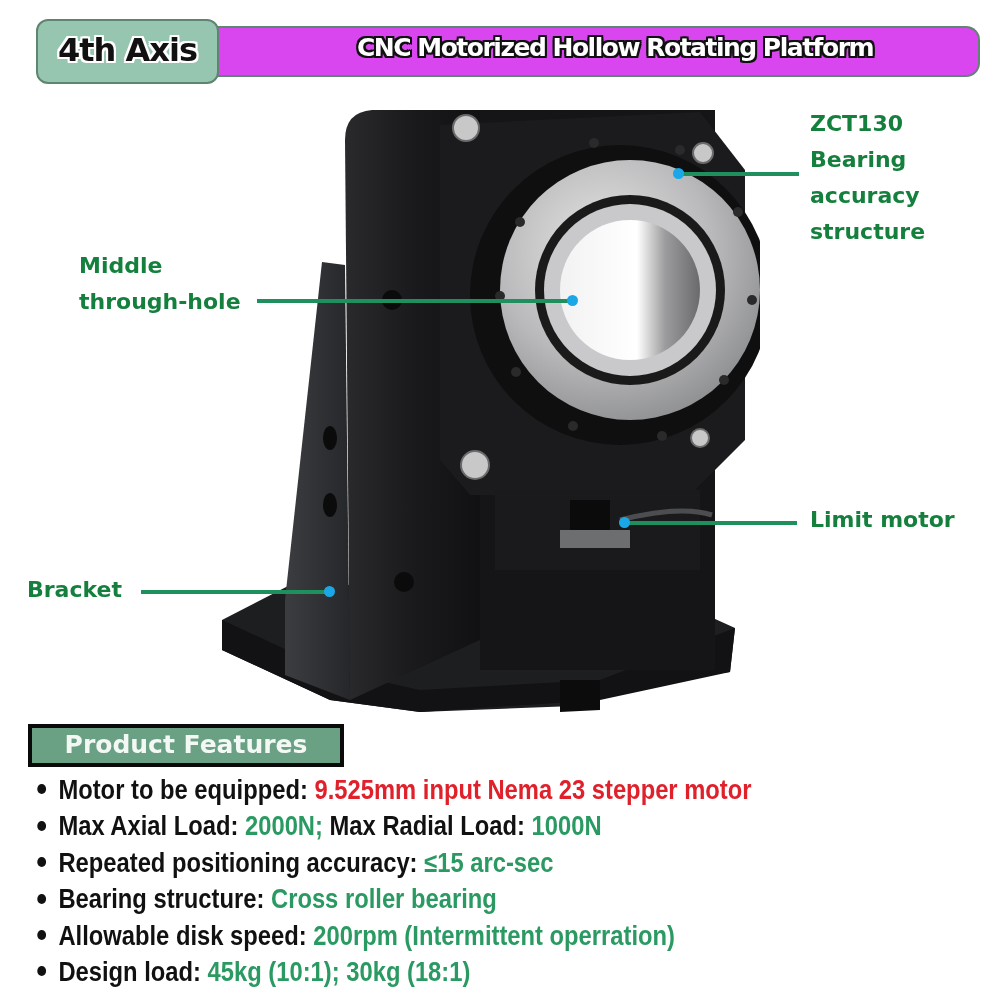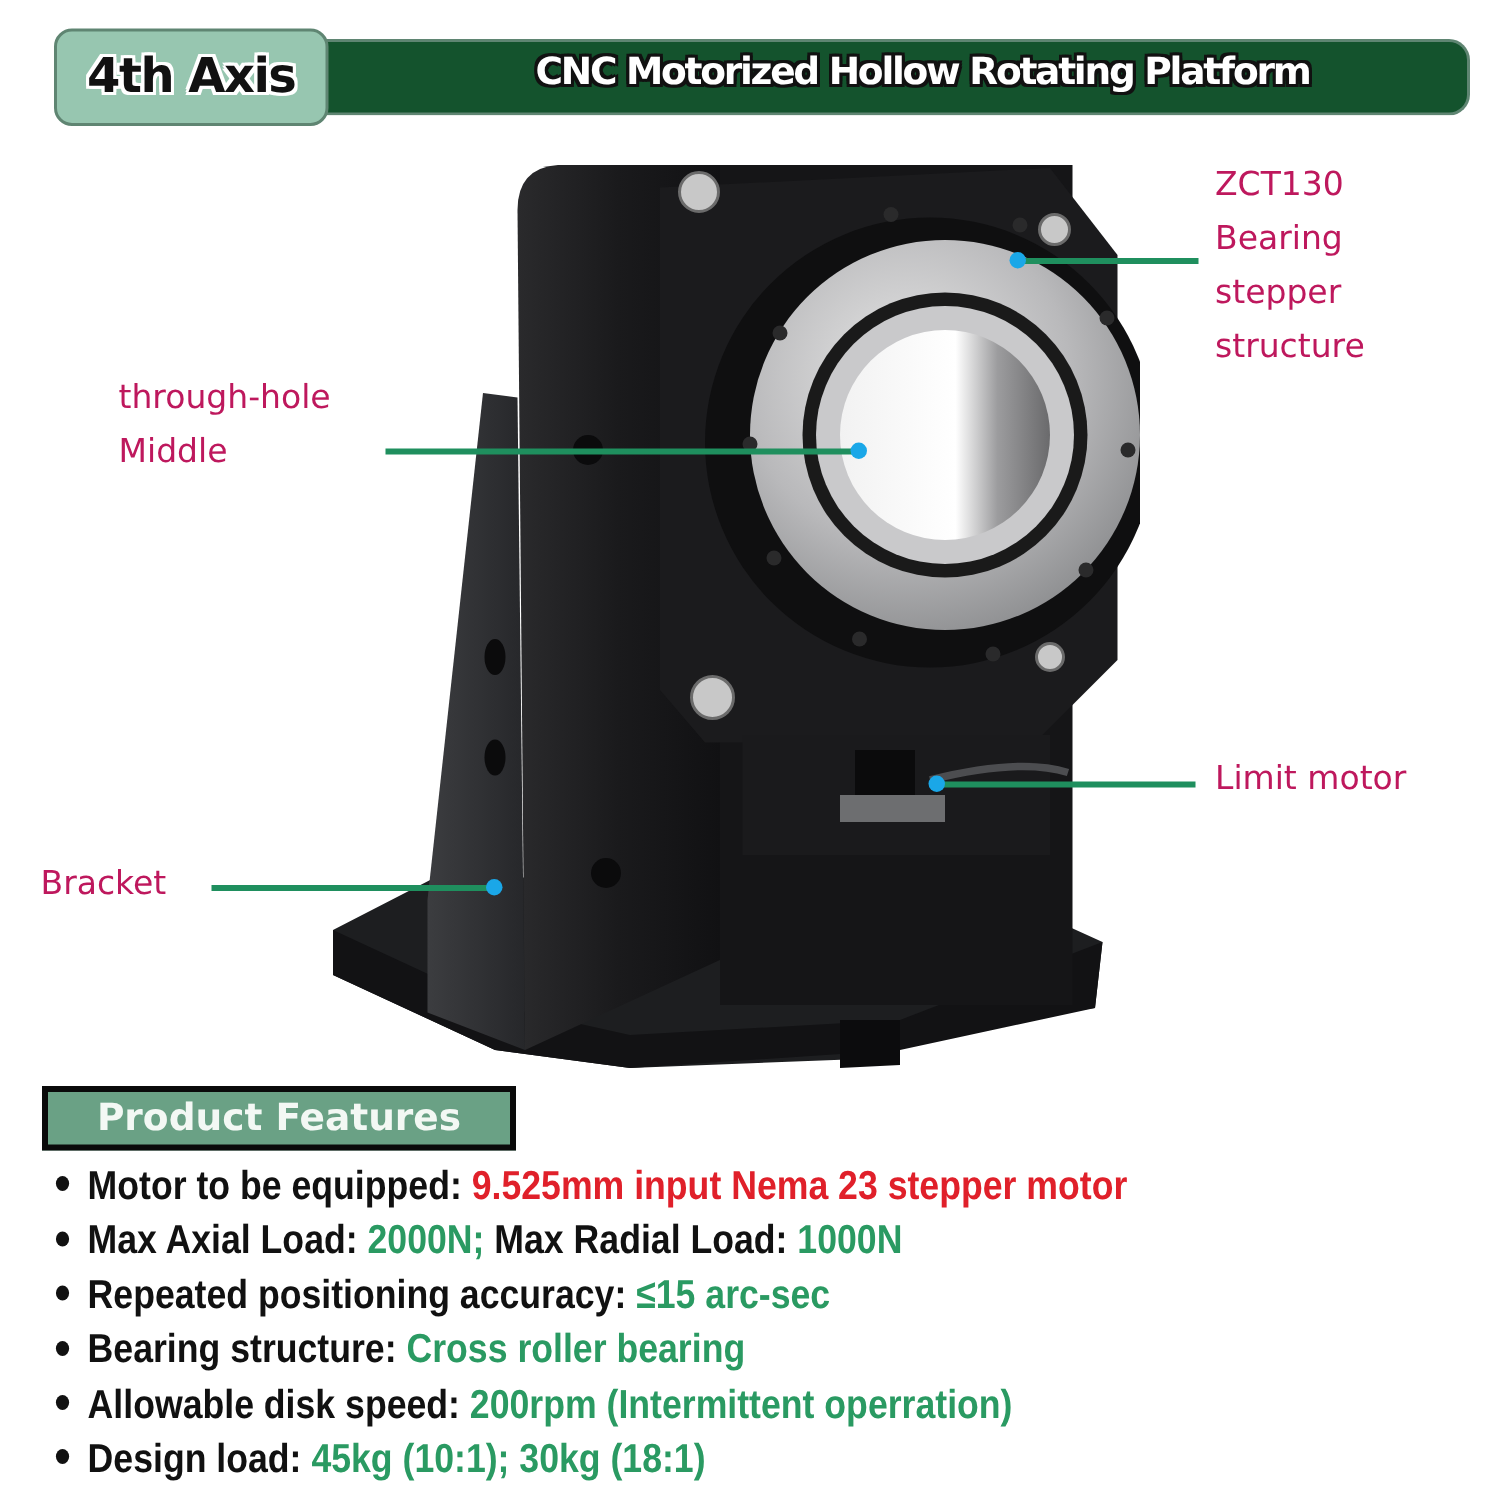--- a/index.html
+++ b/index.html
@@ -1,36 +1,36 @@
 <!DOCTYPE html>
 <html><head>
 <meta charset="utf-8">
 <style>
   html, body { margin:0; padding:0; }
   body { width:1000px; height:1000px; background:#ffffff; position:relative; overflow:hidden;
          font-family:"DejaVu Sans", sans-serif; }
   .abs { position:absolute; }
 
   
-  .banner { left:212px; top:26px; width:768px; height:51px; background:#14532d;
+  .banner { left:212px; top:26px; width:768px; height:51px; background:#d946ef;
             border:2px solid #5f8572; border-left:none; border-radius:0 14px 14px 0; box-sizing:border-box; }
   .banner-text { position:absolute; left:0; right:0; top:5px; text-align:center;
                  font-family:"DejaVu Sans", sans-serif; font-weight:bold; font-size:25px; letter-spacing:-1.5px;
                  color:#ffffff;
                  text-shadow: -2px -2px 0 #111, 2px -2px 0 #111, -2px 2px 0 #111, 2px 2px 0 #111,
                               0 -2px 0 #111, 0 2px 0 #111, -2px 0 0 #111, 2px 0 0 #111; padding-left:40px; }
   .badge { left:36px; top:19px; width:183px; height:65px; background:#97c6b0;
            border:2px solid #5f8572; border-radius:12px; box-sizing:border-box;padding-left:48px; }
   .badge-text { position:absolute; left:0; right:0; top:10px; text-align:center;
                 font-weight:bold; font-size:32px; letter-spacing:-1px; color:#111;
                 text-shadow: -2px -2px 0 #fff, 2px -2px 0 #fff, -2px 2px 0 #fff, 2px 2px 0 #fff,
                              0 -2px 0 #fff, 0 2px 0 #fff, -2px 0 0 #fff, 2px 0 0 #fff; }
 
   
-  .label { color:#be185d; font-weight:normal; font-size:22px; line-height:36px; }
+  .label { color:#15803d; font-weight:bold; font-size:22px; line-height:36px; }
   .cline { height:4px; background:#1f8f5e; }
   .cdot { width:11px; height:11px; border-radius:50%; background:#1aa7e8; }
 
   
   .feat-box { left:28px; top:724px; width:316px; height:43px; background:#6aa185;
               border:4px solid #0a0a0a; box-sizing:border-box; }
   .feat-title { position:absolute; left:0; right:0; top:2px; text-align:center;
                 font-weight:bold; font-size:25px; color:#f3f8f4; }
   .feat-list { left:32px; top:772px; margin:0; padding:0; list-style:none; }
   .feat-item { font-family:"Liberation Sans", sans-serif; font-weight:bold; font-size:27px; line-height:36.4px;
@@ -122,29 +122,29 @@
   <rect x="570" y="500" width="40" height="30" fill="#0b0b0c"></rect>
   <rect x="560" y="530" width="70" height="18" fill="#6d6e70"></rect>
   <path d="M620,520 Q680,505 712,515" stroke="#4c4d50" stroke-width="5" fill="none"></path>
 </svg>
 
 <div class="abs cline" style="left:679px;top:172px;width:120px"></div>
 <div class="abs cdot" style="left:673px;top:168px"></div>
 <div class="abs label" style="left:810px;top:106px">
   <div>ZCT130</div>
   <div>Bearing</div>
-  <div>stepper</div>
+  <div>accuracy</div>
   <div>structure</div>
 </div>
 
 <div class="abs cline" style="left:257px;top:299px;width:316px"></div>
 <div class="abs cdot" style="left:567px;top:295px"></div>
 <div class="abs label" style="left:79px;top:248px">
+  <div>Middle</div>
   <div>through-hole</div>
-  <div>Middle</div>
 </div>
 
 <div class="abs cline" style="left:625px;top:521px;width:172px"></div>
 <div class="abs cdot" style="left:619px;top:517px"></div>
 <div class="abs label" style="left:810px;top:502px">
   <div>Limit motor</div>
 </div>
 
 <div class="abs cline" style="left:141px;top:590px;width:188px"></div>
 <div class="abs cdot" style="left:324px;top:586px"></div>

